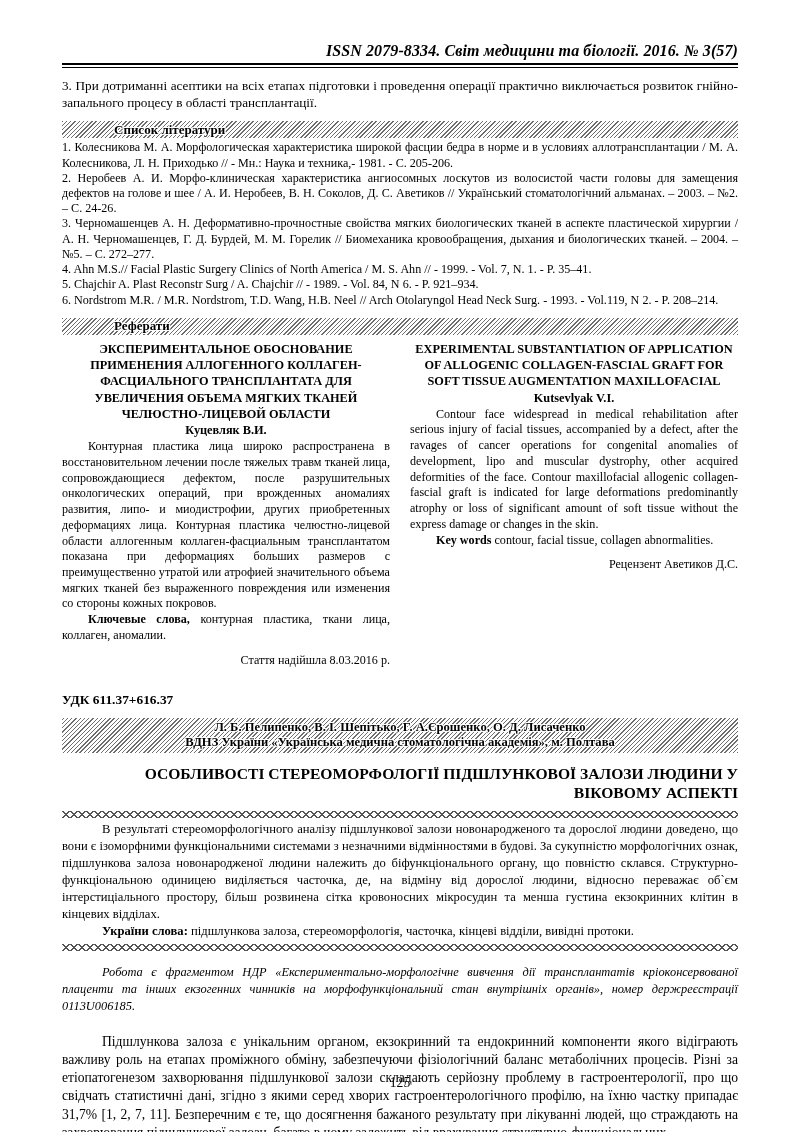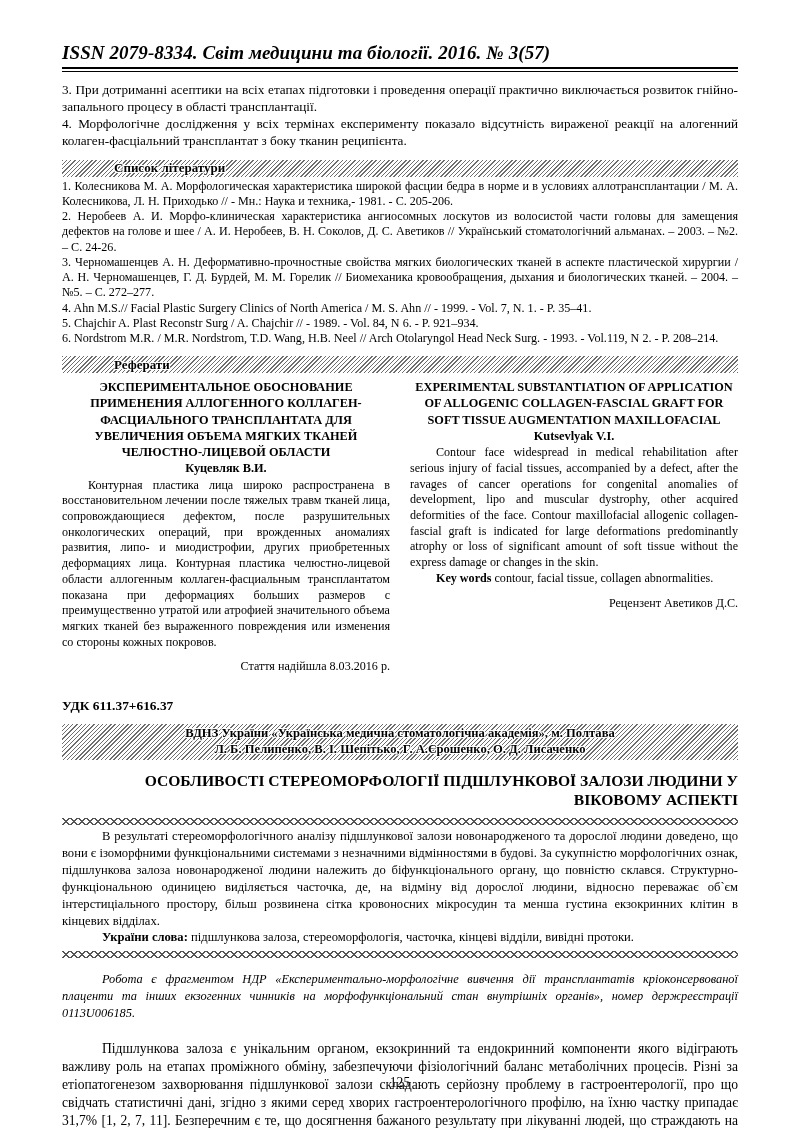--- a/index.html
+++ b/index.html
@@ -17,23 +17,24 @@
   }
   .page {
     width: 800px;
     height: 1132px;
     box-sizing: border-box;
     padding: 42px 62px 10px 62px;
     position: relative;
   }
   
   .running-head {
+    text-align: right;
     font-style: italic;
     font-weight: bold;
-    font-size: 19px;
+    font-size: 16px;
     letter-spacing: 0.1px;
     padding-bottom: 3px;
   }
   .rule-double {
     border-top: 2px solid #000;
     border-bottom: 1px solid #000;
     height: 2px;
     margin-bottom: 9px;
   }
   
@@ -197,21 +198,20 @@
 </head>
 <body>
 
 <div class="page">
 
   <div class="running-head">ISSN 2079-8334. Світ медицини та біології. 2016. № 3(57)</div>
   <div class="rule-double"></div>
 
   <div class="numlist">
     <p class="body-text">3. При дотриманні асептики на всіх етапах підготовки і проведення операції практично виключається розвиток гнійно-запального процесу в області трансплантації.</p>
-    <p class="body-text">4. Морфологічне дослідження у всіх термінах експерименту показало відсутність вираженої реакції на алогенний колаген-фасціальний трансплантат з боку тканин реципієнта.</p>
   </div>
 
   <div class="hatch-bar">
     <span class="bar-label">Список літератури</span>
   </div>
   <div class="refs">
     <p>1. Колесникова М. А. Морфологическая характеристика широкой фасции бедра в норме и в условиях аллотрансплантации / М. А. Колесникова, Л. Н. Приходько // - Мн.: Наука и техника,- 1981. - С. 205-206.</p>
     <p>2. Неробеев А. И. Морфо-клиническая характеристика ангиосомных лоскутов из волосистой части головы для замещения дефектов на голове и шее / А. И. Неробеев, В. Н. Соколов, Д. С. Аветиков // Український стоматологічний альманах. – 2003. – №2. – С. 24-26.</p>
     <p>3. Черномашенцев А. Н. Деформативно-прочностные свойства мягких биологических тканей в аспекте пластической хирургии / А. Н. Черномашенцев, Г. Д. Бурдей, М. М. Горелик // Биомеханика кровообращения, дыхания и биологических тканей. – 2004. – №5. – С. 272–277.</p>
     <p>4. Ahn M.S.// Facial Plastic Surgery Clinics of North America / M. S. Ahn // - 1999. - Vol. 7, N. 1. - P. 35–41.</p>
@@ -221,36 +221,37 @@
 
   <div class="hatch-bar">
     <span class="bar-label">Реферати</span>
   </div>
 
   <div class="abstracts">
     <div class="abs-col">
       <div class="abs-title">ЭКСПЕРИМЕНТАЛЬНОЕ ОБОСНОВАНИЕ ПРИМЕНЕНИЯ АЛЛОГЕННОГО КОЛЛАГЕН-ФАСЦИАЛЬНОГО ТРАНСПЛАНТАТА ДЛЯ УВЕЛИЧЕНИЯ ОБЪЕМА МЯГКИХ ТКАНЕЙ ЧЕЛЮСТНО-ЛИЦЕВОЙ ОБЛАСТИ</div>
       <div class="abs-author">Куцевляк В.И.</div>
       <p class="abs-body">Контурная пластика лица широко распространена в восстановительном лечении после тяжелых травм тканей лица, сопровождающиеся дефектом, после разрушительных онкологических операций, при врожденных аномалиях развития, липо- и миодистрофии, других приобретенных деформациях лица. Контурная пластика челюстно-лицевой области аллогенным коллаген-фасциальным трансплантатом показана при деформациях больших размеров с преимущественно утратой или атрофией значительного объема мягких тканей без выраженного повреждения или изменения со стороны кожных покровов.</p>
+      <p class="abs-kw"><b>Ключевые слова,</b> <span>контурная пластика, ткани лица, коллаген, аномалии.</span></p>
       <div class="abs-foot">Стаття надійшла 8.03.2016 р.</div>
     </div>
     <div class="abs-col">
       <div class="abs-title">EXPERIMENTAL SUBSTANTIATION OF APPLICATION OF ALLOGENIC COLLAGEN-FASCIAL GRAFT FOR SOFT TISSUE AUGMENTATION MAXILLOFACIAL</div>
       <div class="abs-author">Kutsevlyak V.I.</div>
       <p class="abs-body">Contour face widespread in medical rehabilitation after serious injury of facial tissues, accompanied by a defect, after the ravages of cancer operations for congenital anomalies of development, lipo and muscular dystrophy, other acquired deformities of the face. Contour maxillofacial allogenic collagen-fascial graft is indicated for large deformations predominantly atrophy or loss of significant amount of soft tissue without the express damage or changes in the skin.</p>
       <p class="abs-kw"><b>Key words</b> <span>contour, facial tissue, collagen abnormalities.</span></p>
       <div class="abs-foot">Рецензент Аветиков Д.С.</div>
     </div>
   </div>
 
   <div class="udk">УДК 611.37+616.37</div>
 
   <div class="authors-bar">
+    <div>Л. Б. Пелипенко, В. І. Шепітько, Г. А.Єрошенко, О. Д. Лисаченко</div>
     <div>ВДНЗ України «Українська медична стоматологічна академія», м. Полтава</div>
-    <div>Л. Б. Пелипенко, В. І. Шепітько, Г. А.Єрошенко, О. Д. Лисаченко</div>
   </div>
 
   <div class="art-title">ОСОБЛИВОСТІ СТЕРЕОМОРФОЛОГІЇ ПІДШЛУНКОВОЇ ЗАЛОЗИ ЛЮДИНИ У ВІКОВОМУ АСПЕКТІ</div>
 
   <div class="zigzag"></div>
 
   <div class="ua-abstract">
     <p class="first">В результаті стереоморфологічного аналізу підшлункової залози новонародженого та дорослої людини доведено, що вони є ізоморфними функціональними системами з незначними відмінностями в будові. За сукупністю морфологічних ознак, підшлункова залоза новонародженої людини належить до біфункціонального органу, що повністю склався. Структурно- функціональною одиницею виділяється часточка, де, на відміну від дорослої людини, відносно переважає об`єм інтерстиціального простору, більш розвинена сітка кровоносних мікросудин та менша густина екзокринних клітин в кінцевих відділах.</p>
     <p class="ua-kw"><b>України слова:</b> <span>підшлункова залоза, стереоморфологія, часточка, кінцеві відділи, вивідні протоки.</span></p>
   </div>

